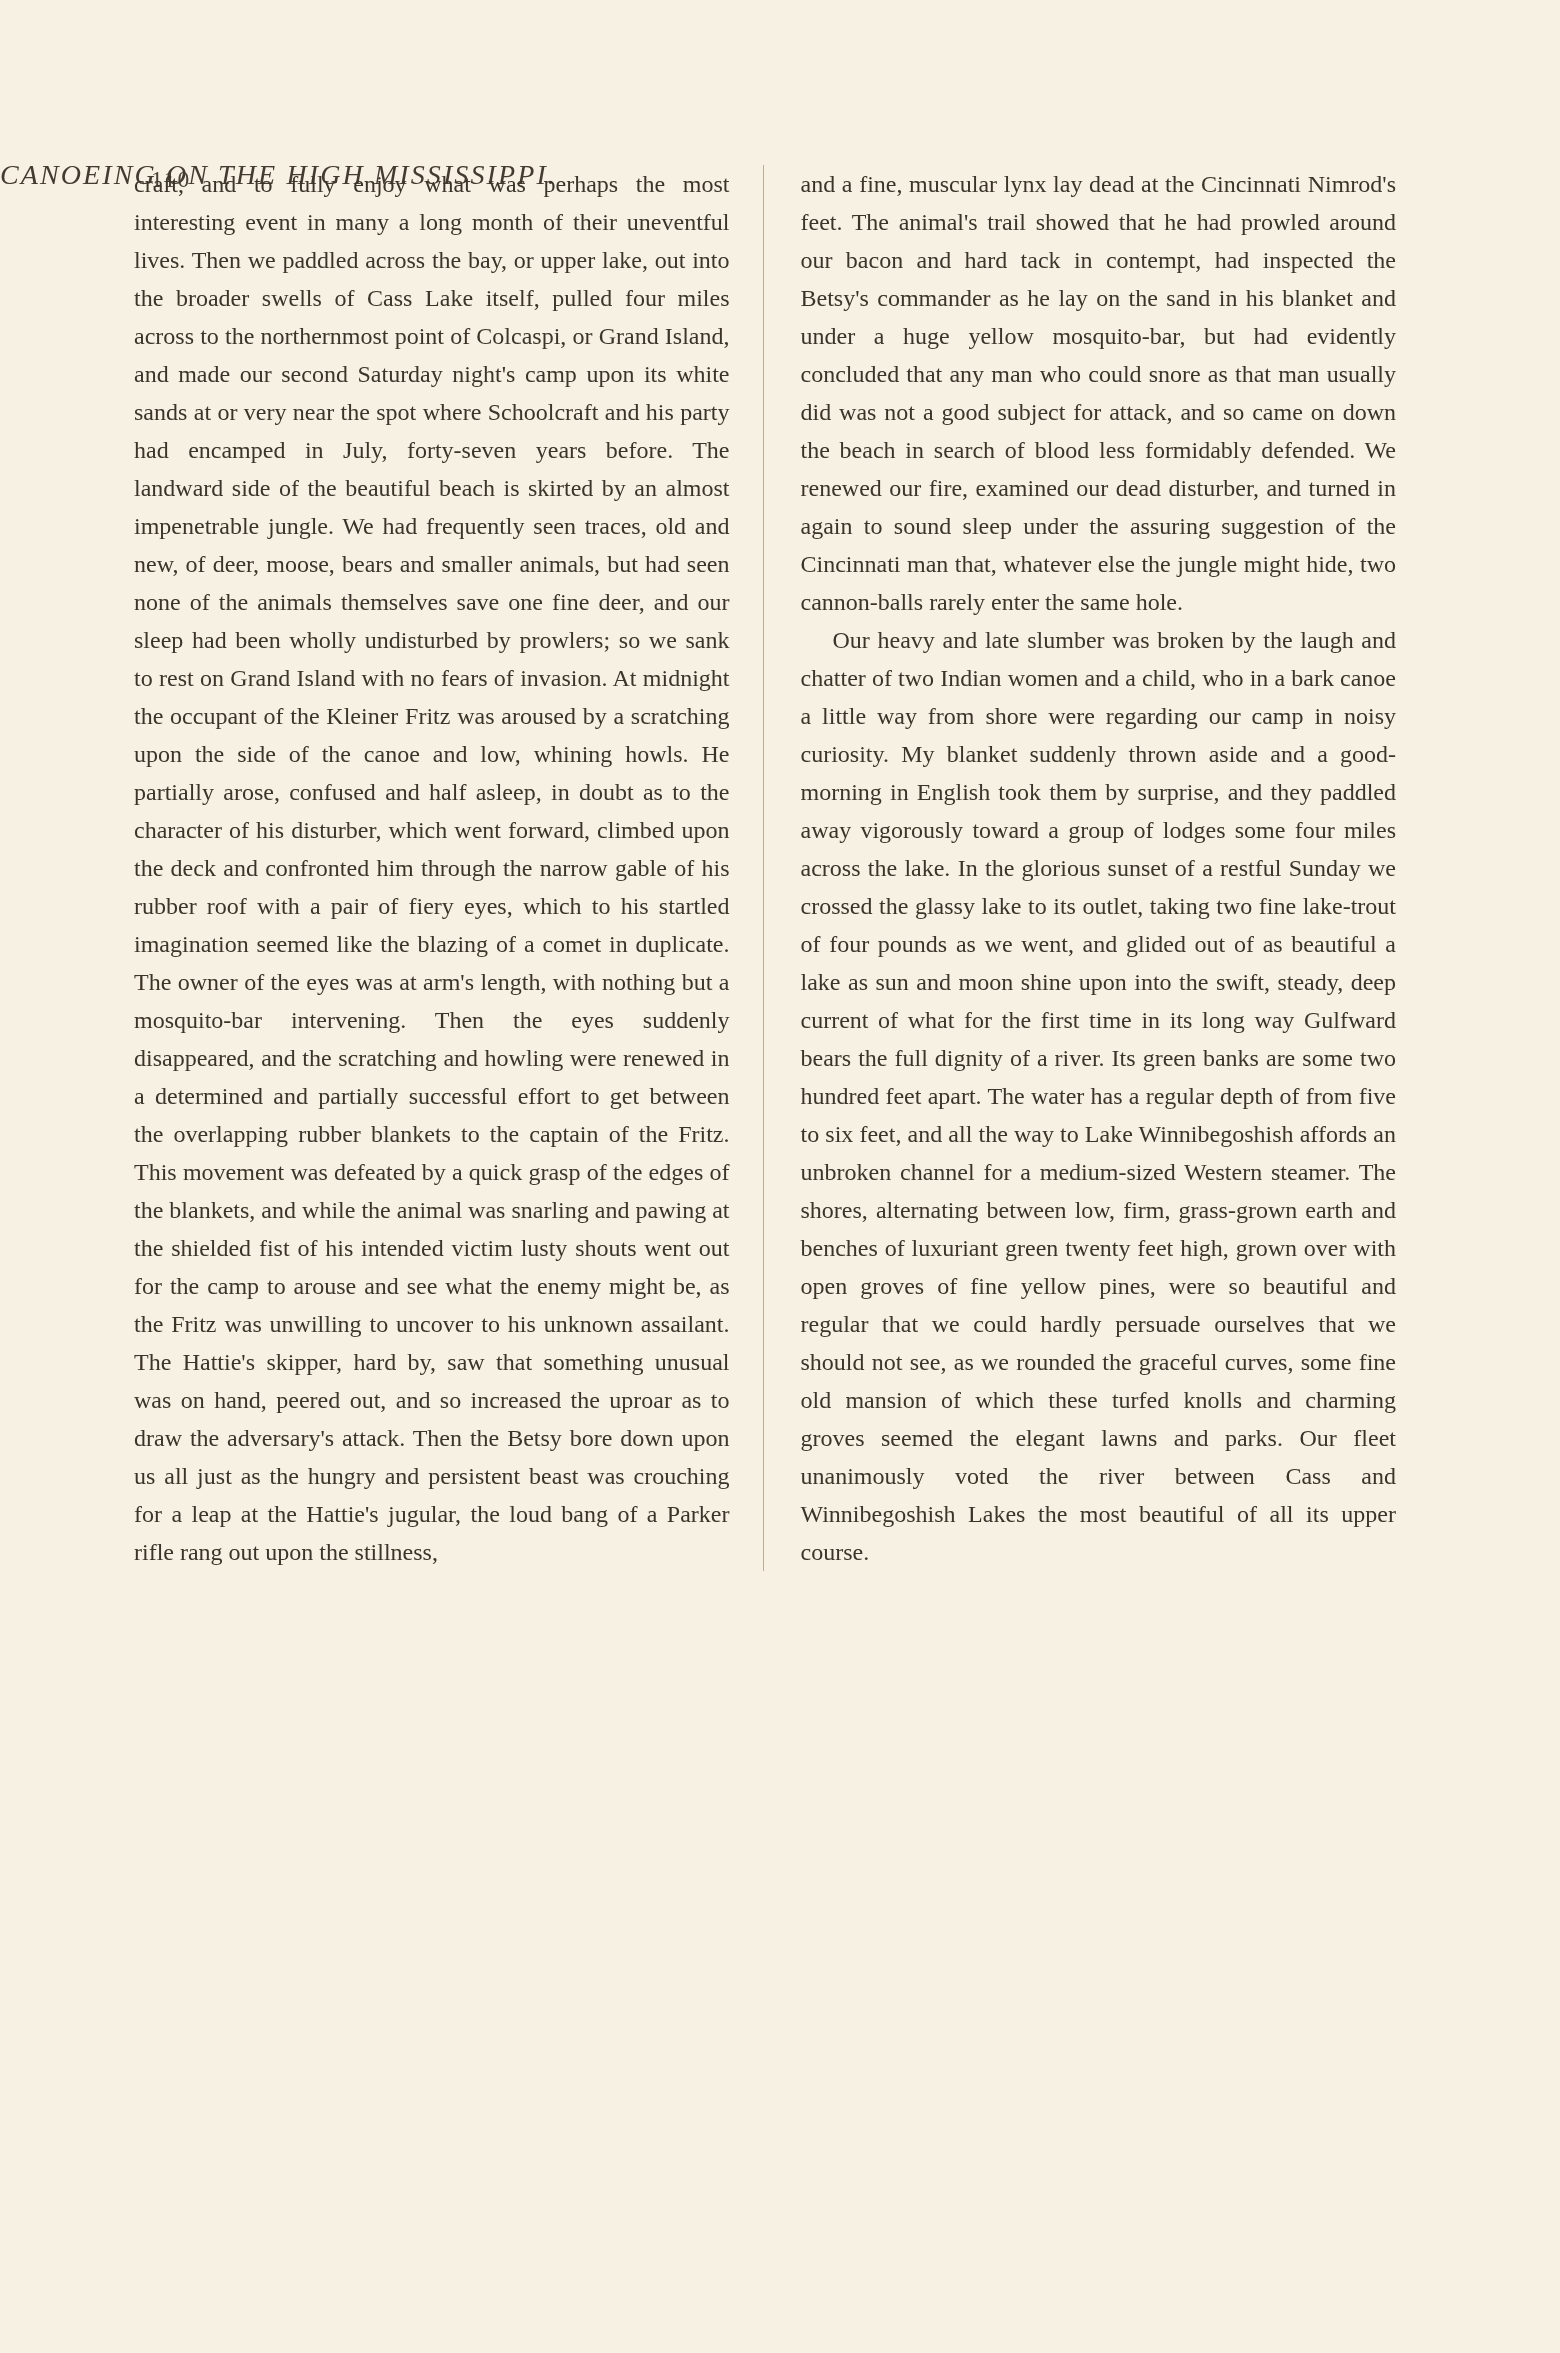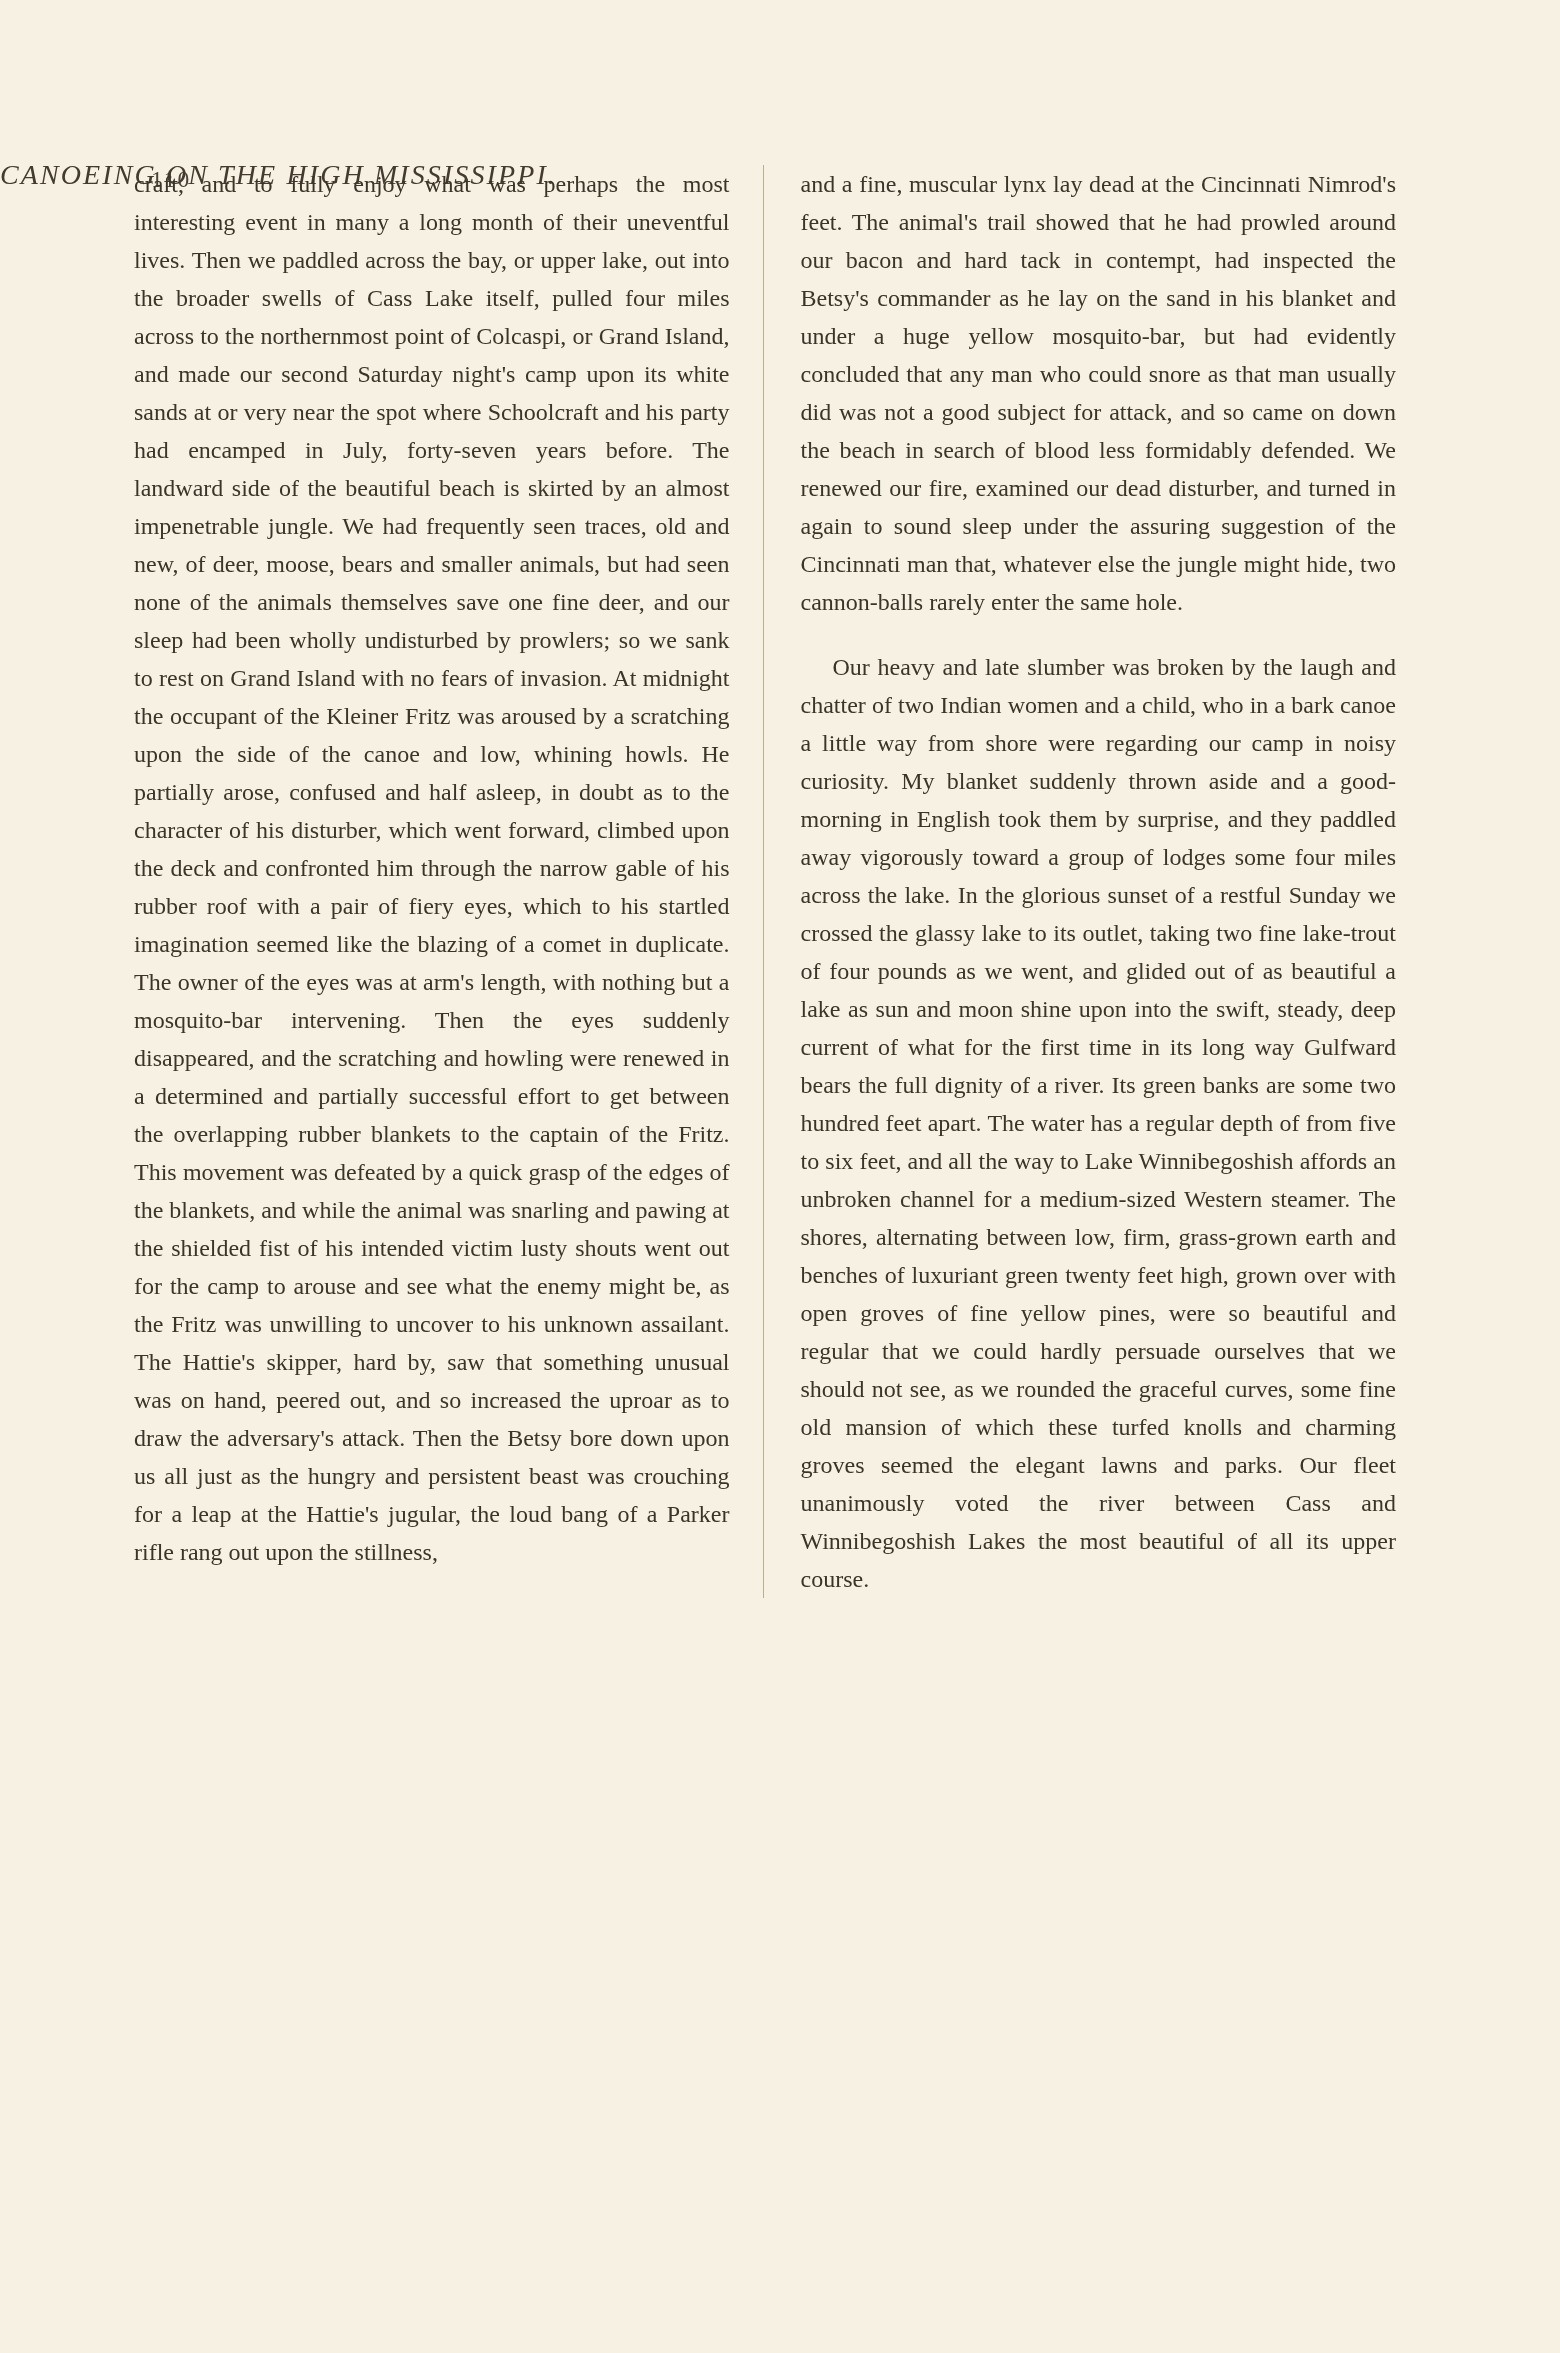--- a/index.html
+++ b/index.html
@@ -70,21 +70,20 @@
     border-right: 1.9px solid #b9ad93;
   }
   .col.right {
     padding-left: 33px;
   }
   .col p {
     margin: 0;
   }
   .col p.indent {
     text-indent: 32px;
-    margin-top: 27px;
   }
   
   .col p:last-child {
     text-align: justify;
   }
 </style>
 </head>
 <body>
 
 <div class="page">

